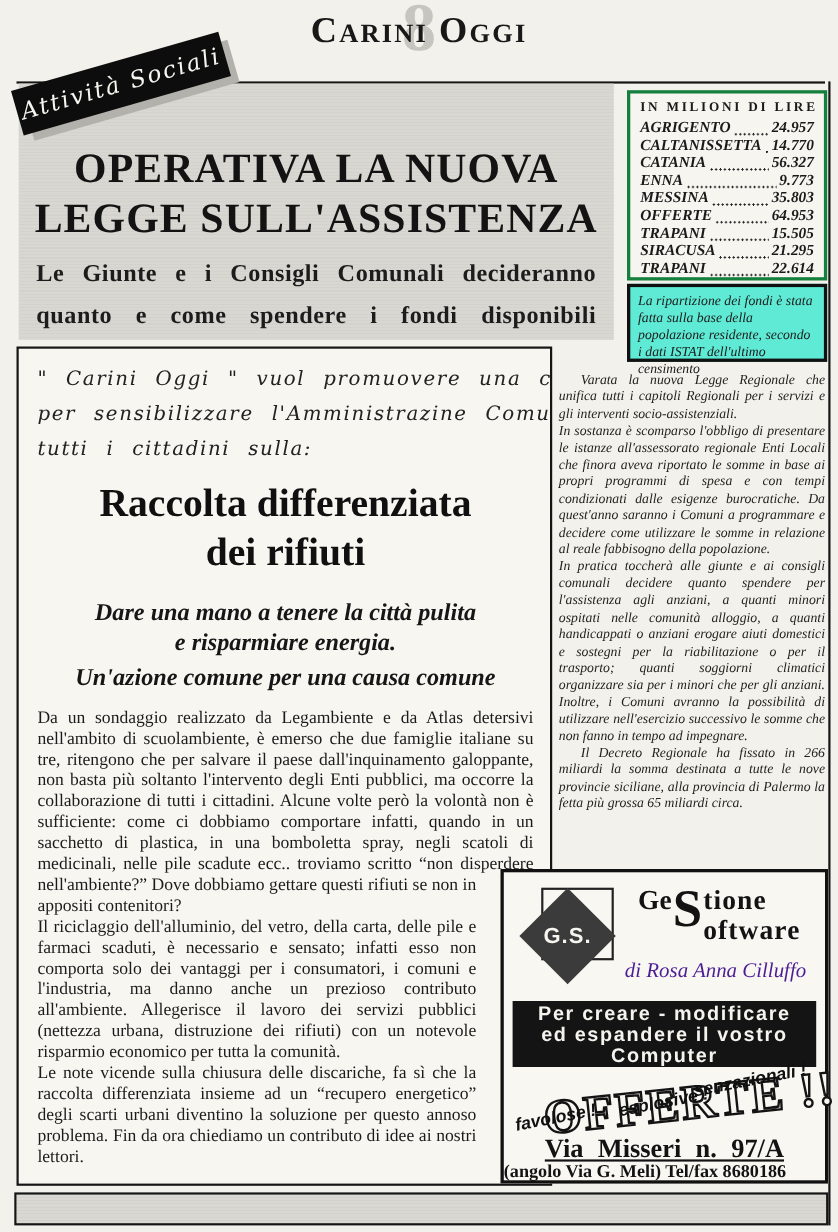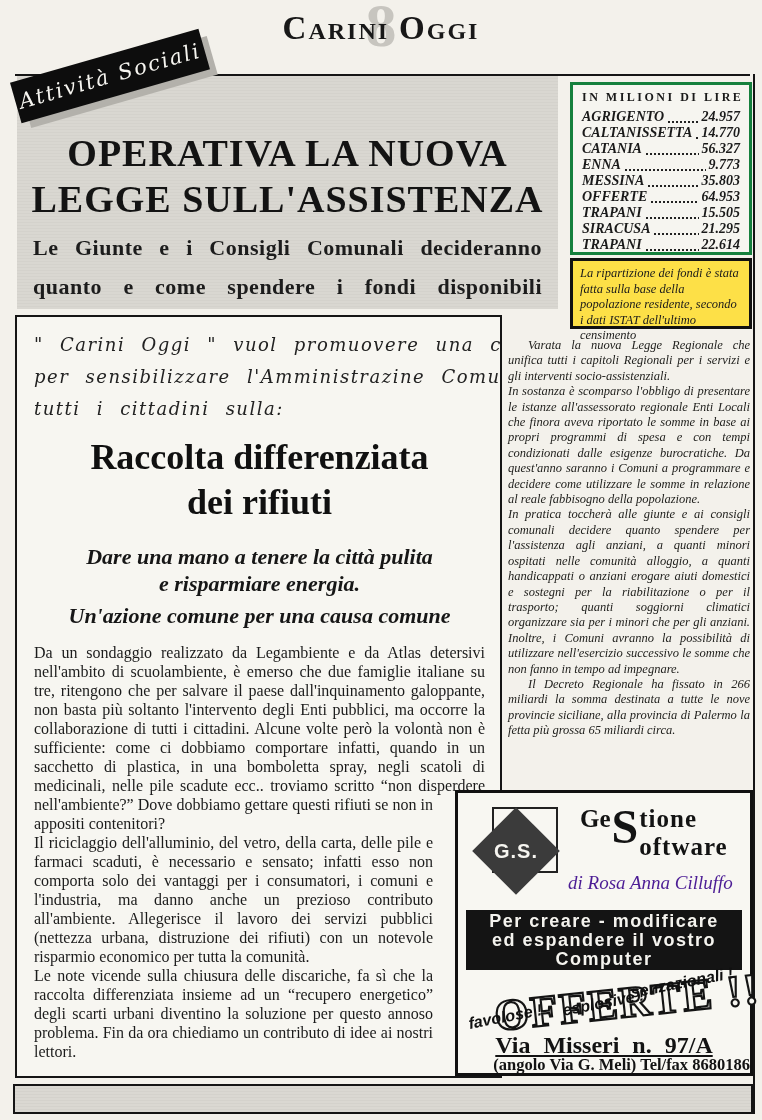--- a/index.html
+++ b/index.html
@@ -60,21 +60,21 @@
     text-align:center; font-size:12px; letter-spacing:2.5px; font-weight:bold; margin-bottom:4px; white-space:nowrap;
   }
   .funds-row{display:flex; align-items:baseline; font:italic bold 14px/16px "Liberation Serif", serif; white-space:nowrap;}
   .funds-row .leader{
     flex:1; height:12px; margin:0 3px; align-self:flex-end;
     background-image:radial-gradient(circle,#222 0.9px,transparent 1.1px);
     background-size:4px 4px; background-repeat:repeat-x; background-position:0 7px;
   }
   .funds-note{
     position:absolute; left:570px; top:258px; width:182px; height:71px;
-    background:#fde047; border:3px solid #111; box-sizing:border-box; padding:5px 7px;
+    background:#5eead4; border:3px solid #111; box-sizing:border-box; padding:5px 7px;
     font:italic 12.5px/15.5px "Liberation Serif", serif;
   }
   
   .article{
     position:absolute; left:15px; top:315px; width:487px; height:763px;
     background:#f7f6f1; border:2px solid #151515; box-sizing:border-box;
     padding:12px 15px 0 17px; overflow:hidden;
   }
   .script-line{
     font:italic 18px/32px "DejaVu Serif", serif; letter-spacing:1.5px; word-spacing:9px; color:#222;
@@ -130,21 +130,21 @@
   }
   .offers-word{
     position:absolute; transform:rotate(-11deg);
     font:italic bold 16px/1 "Liberation Sans", sans-serif; color:#101010; white-space:nowrap; z-index:2;
   }
   .offers-w1{left:10px; top:38px;}
   .offers-w2{left:104px; top:24px;}
   .offers-w3{left:172px; top:4px;}
   .ad-address{position:absolute; left:0; top:240px; width:100%; text-align:center;
     font-weight:bold; font-size:24px; line-height:1; word-spacing:7px; color:#131313;text-decoration:underline;}
-  .ad-address2{position:absolute; left:0; top:264px; width:100%; text-align:right;
+  .ad-address2{position:absolute; left:0; top:264px; width:100%; text-align:left;
     font-weight:bold; font-size:16.5px; line-height:1; color:#131313;}
   
   .bottom-bar{
     position:absolute; left:13px; top:1084px; width:740px; height:30px;
     background:repeating-linear-gradient(0deg,#dad8d2 0 2px,#d4d2cc 2px 3px);
     border:2px solid #151515; box-sizing:border-box; z-index:1;
   }
 </style>
 </head>
 <body>

